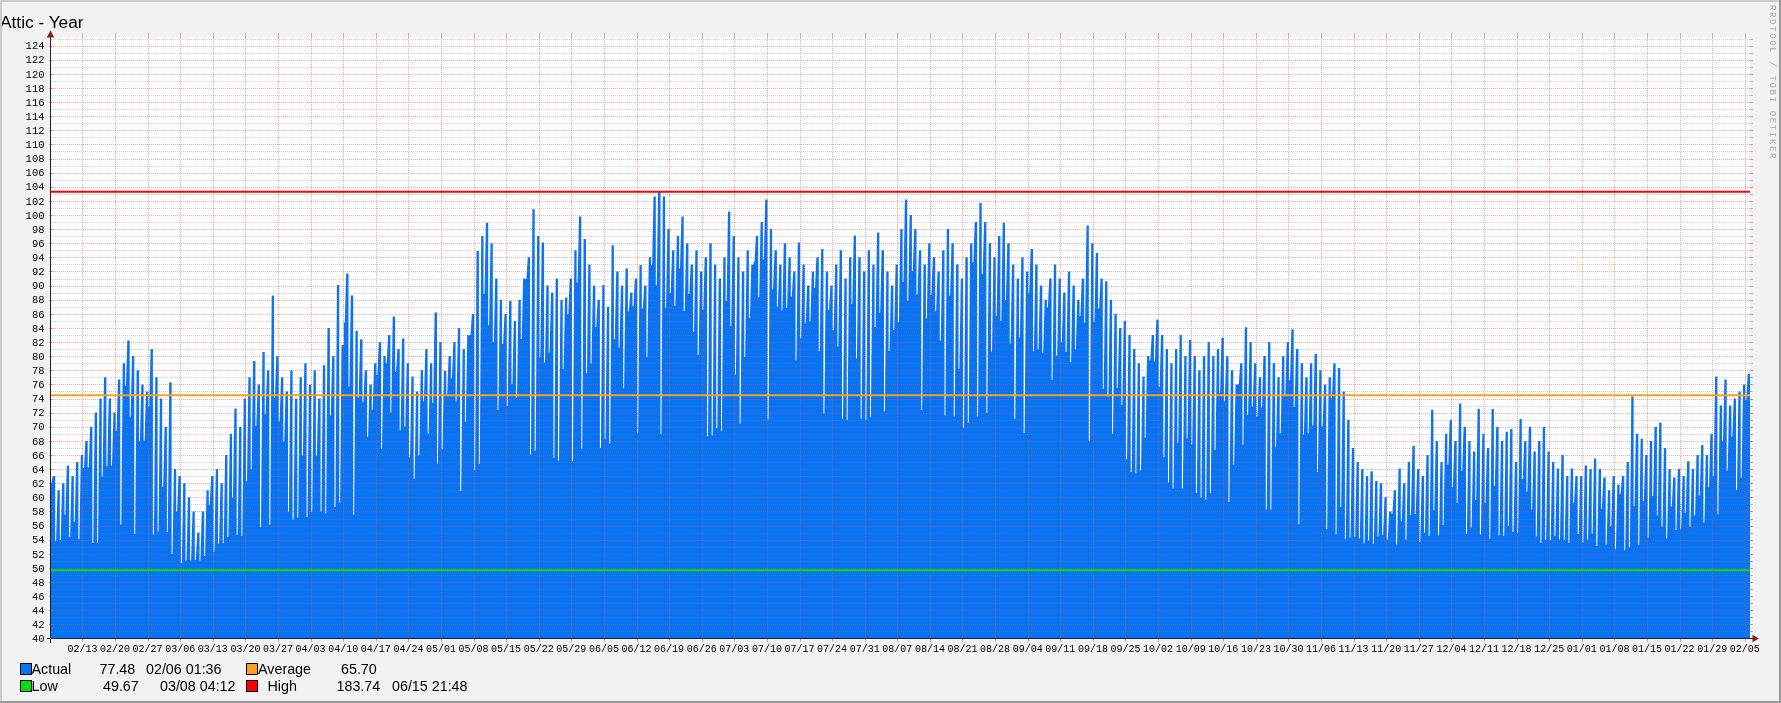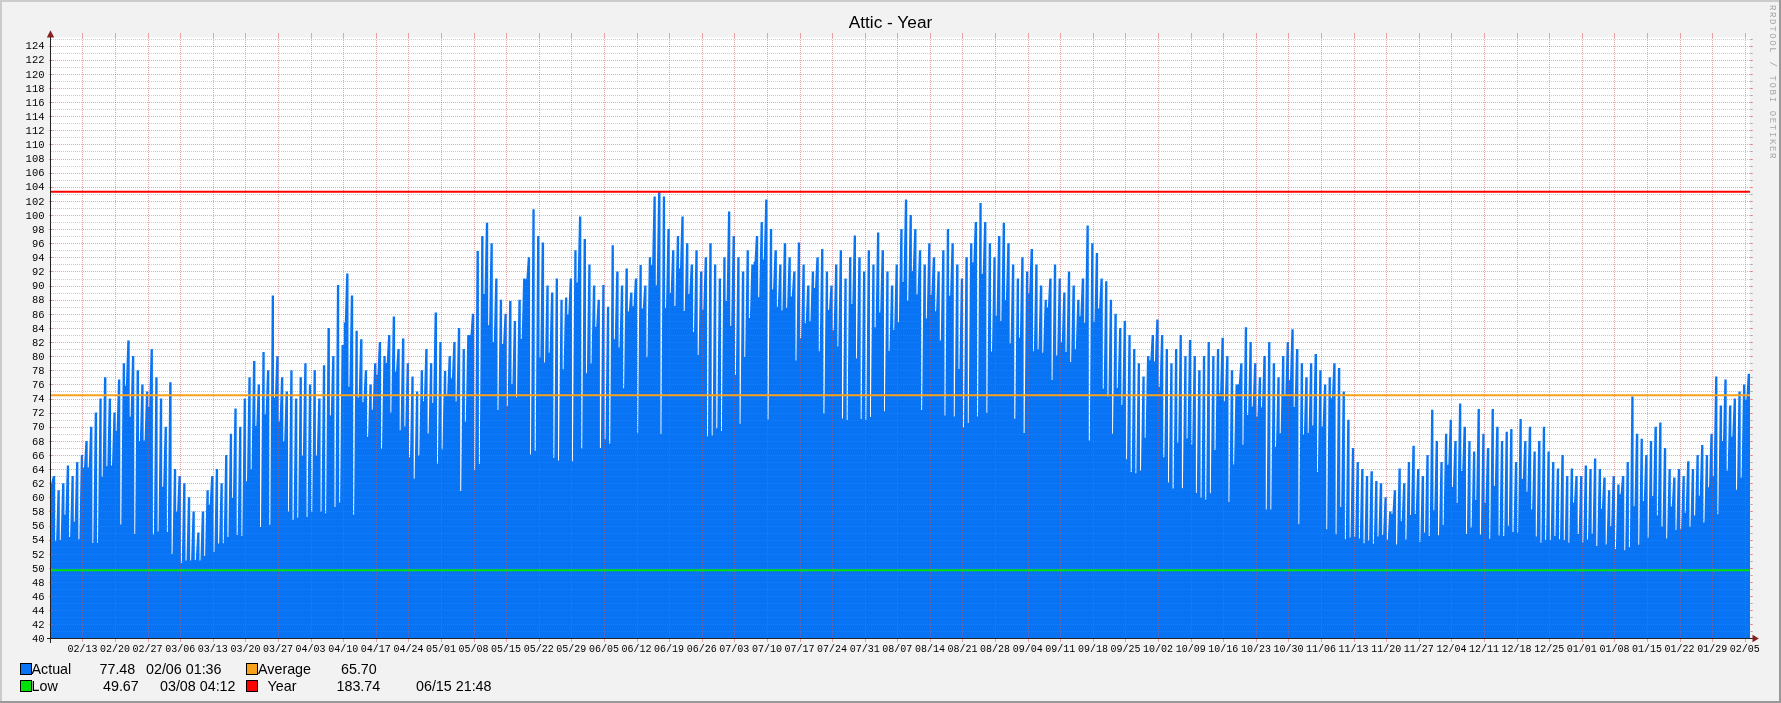--- a/index.html
+++ b/index.html
@@ -346,32 +346,32 @@
       <text x="1581.8" y="651.5" text-anchor="middle">01/01</text>
       <text x="1614.4" y="651.5" text-anchor="middle">01/08</text>
       <text x="1647.0" y="651.5" text-anchor="middle">01/15</text>
       <text x="1679.6" y="651.5" text-anchor="middle">01/22</text>
       <text x="1712.2" y="651.5" text-anchor="middle">01/29</text>
       <text x="1744.8" y="651.5" text-anchor="middle">02/05</text>
     </g>
 <text x="0" y="0" transform="translate(1770,5) rotate(90)" font-family="Liberation Mono, monospace" font-size="9px" letter-spacing="1.65" fill="#a8a8a8">RRDTOOL / TOBI OETIKER</text>
 </svg>
 
-<div class="t" style="left:0;top:14px;width:1781px;text-align:center;font-size:17.3px;">Attic - Year</div>
+<div class="t" style="left:0;top:14px;width:1781px;font-size:17.3px;">Attic - Year</div>
 <div class="sq" style="left:19.5px;top:662.5px;background:#0873f3"></div>
 <div class="t" style="left:31.5px;top:661.5px">Actual</div>
 <div class="t" style="left:99.5px;top:661.5px">77.48</div>
 <div class="t" style="left:146px;top:661.5px">02/06 01:36</div>
 <div class="sq" style="left:246px;top:662.5px;background:#f8a11d"></div>
 <div class="t" style="left:258px;top:661.5px">Average</div>
 <div class="t" style="left:341px;top:661.5px">65.70</div>
 <div class="sq" style="left:19.5px;top:679.5px;background:#00e205"></div>
 <div class="t" style="left:31.5px;top:678.5px">Low</div>
 <div class="t" style="left:103px;top:678.5px">49.67</div>
 <div class="t" style="left:160px;top:678.5px">03/08 04:12</div>
 <div class="sq" style="left:246px;top:679.5px;background:#ff0000"></div>
-<div class="t" style="left:267.5px;top:678.5px">Year</div>
+<div class="t" style="left:267.5px;top:678.5px">High</div>
 <div class="t" style="left:336.5px;top:678.5px">183.74</div>
-<div class="t" style="left:416px;top:678.5px">06/15 21:48</div>
+<div class="t" style="left:392px;top:678.5px">06/15 21:48</div>
 
 <div class="bL" style="left:0;top:0;width:1781px;height:2px"></div>
 <div class="bL" style="left:0;top:0;width:2px;height:703px"></div>
 <div class="bD" style="left:0;top:701px;width:1781px;height:2px"></div>
 <div class="bD" style="left:1779px;top:0;width:2px;height:703px"></div>
 </body></html>

